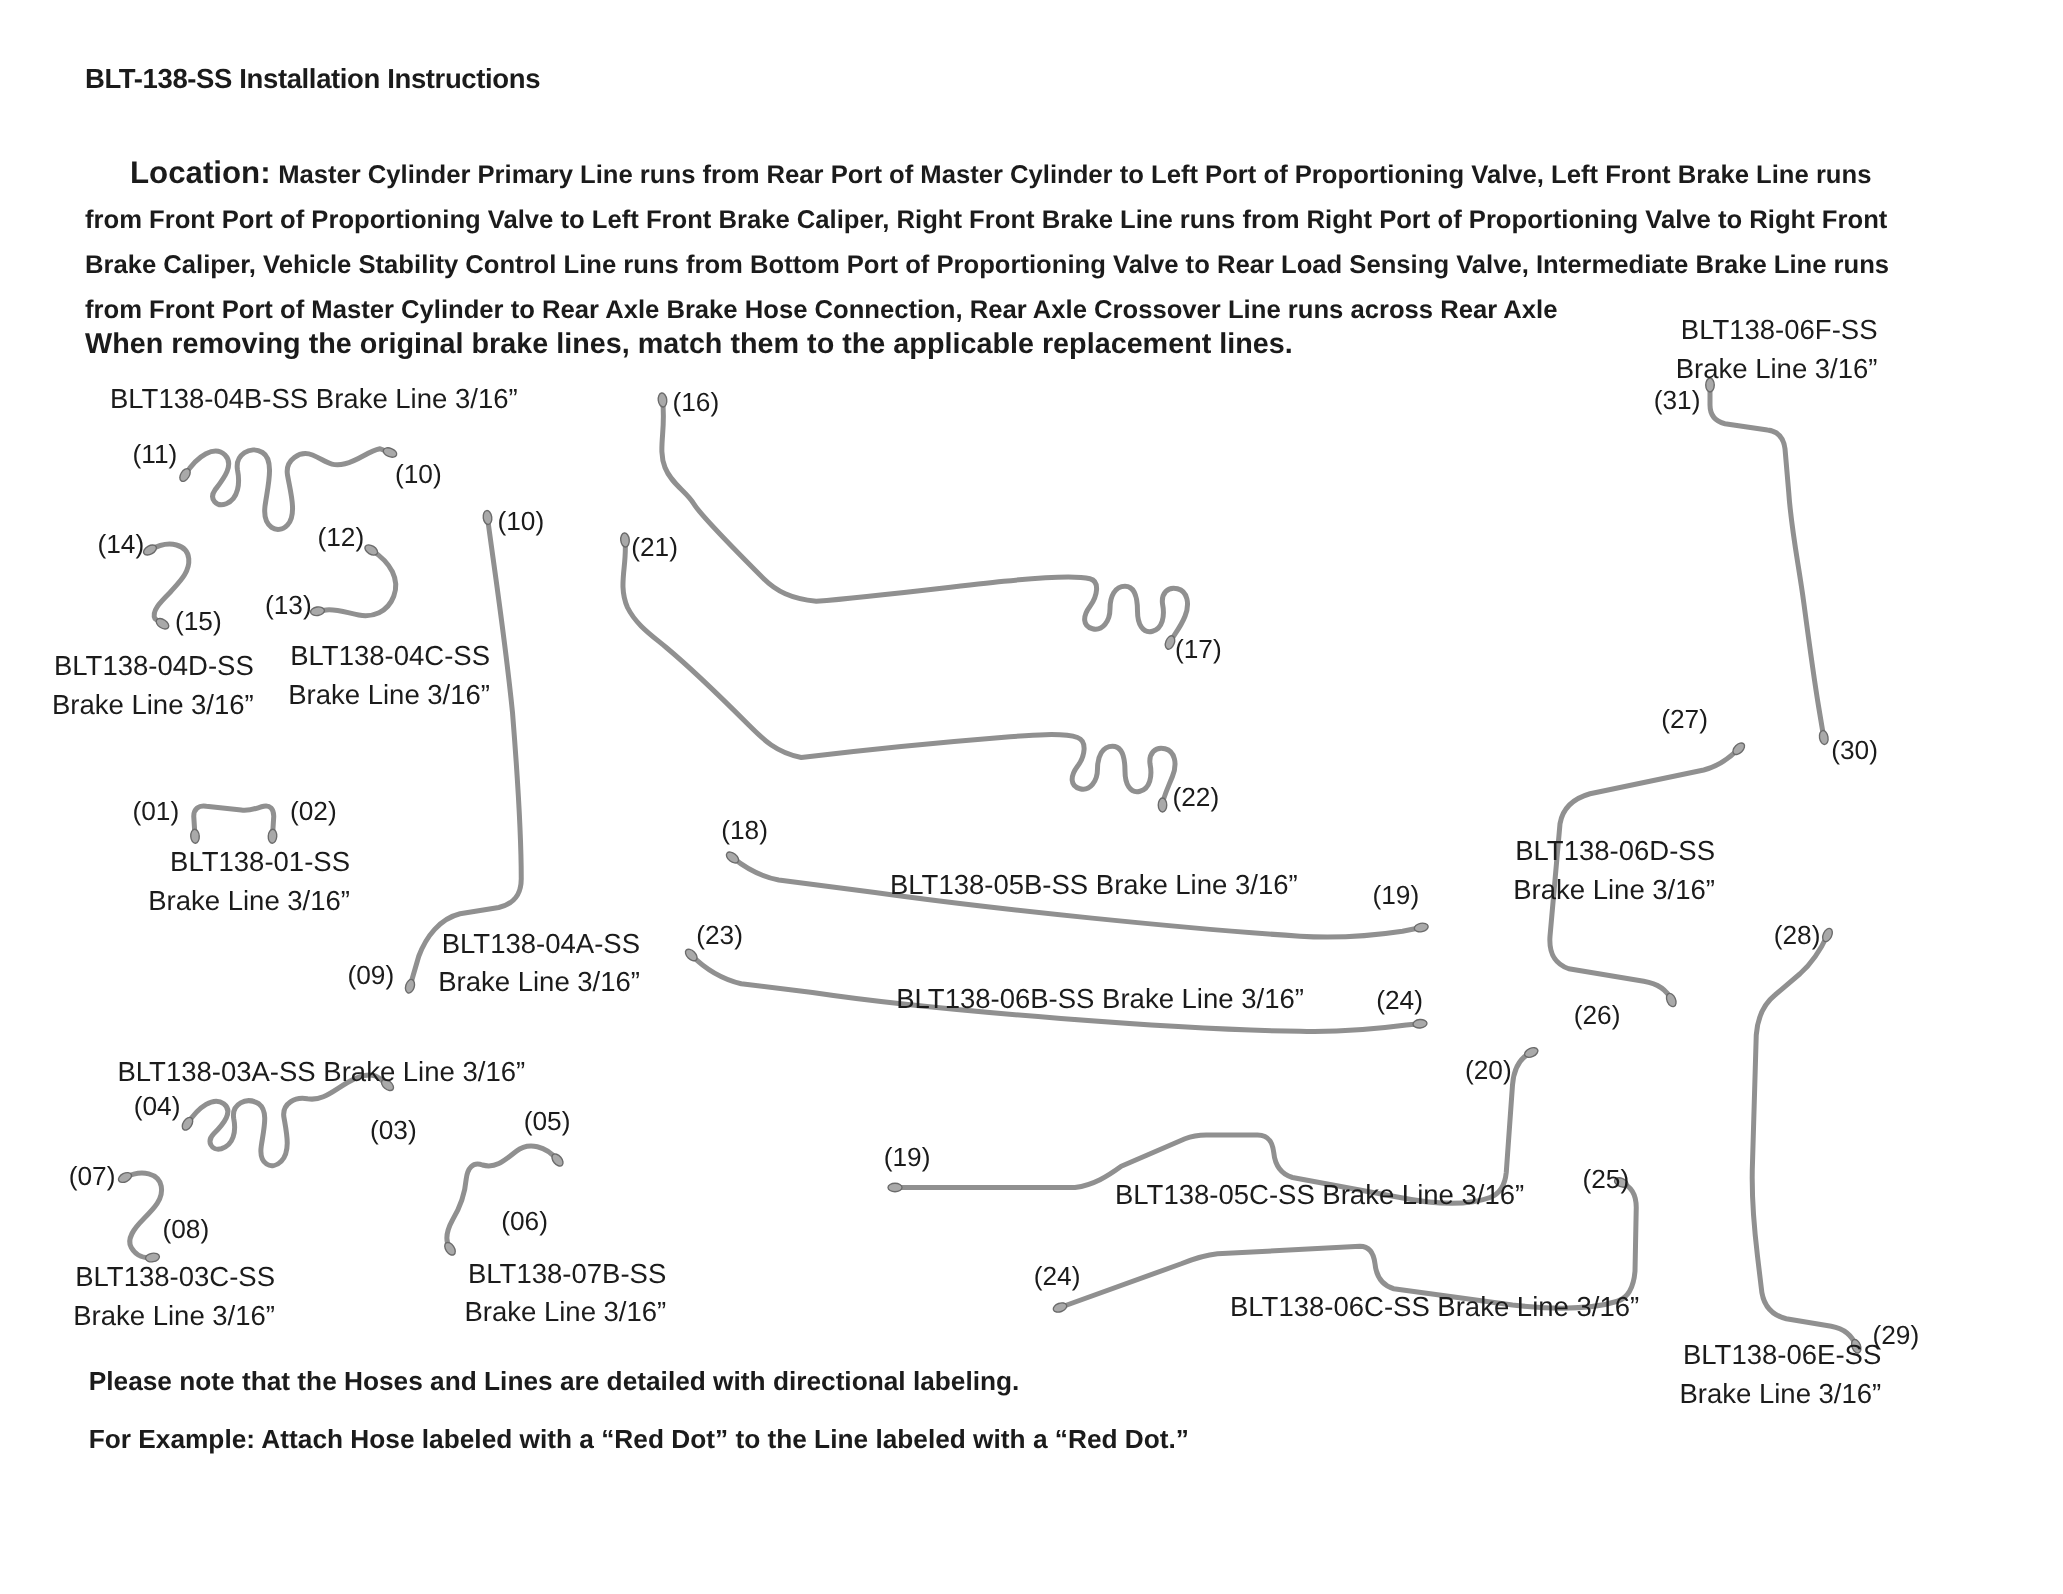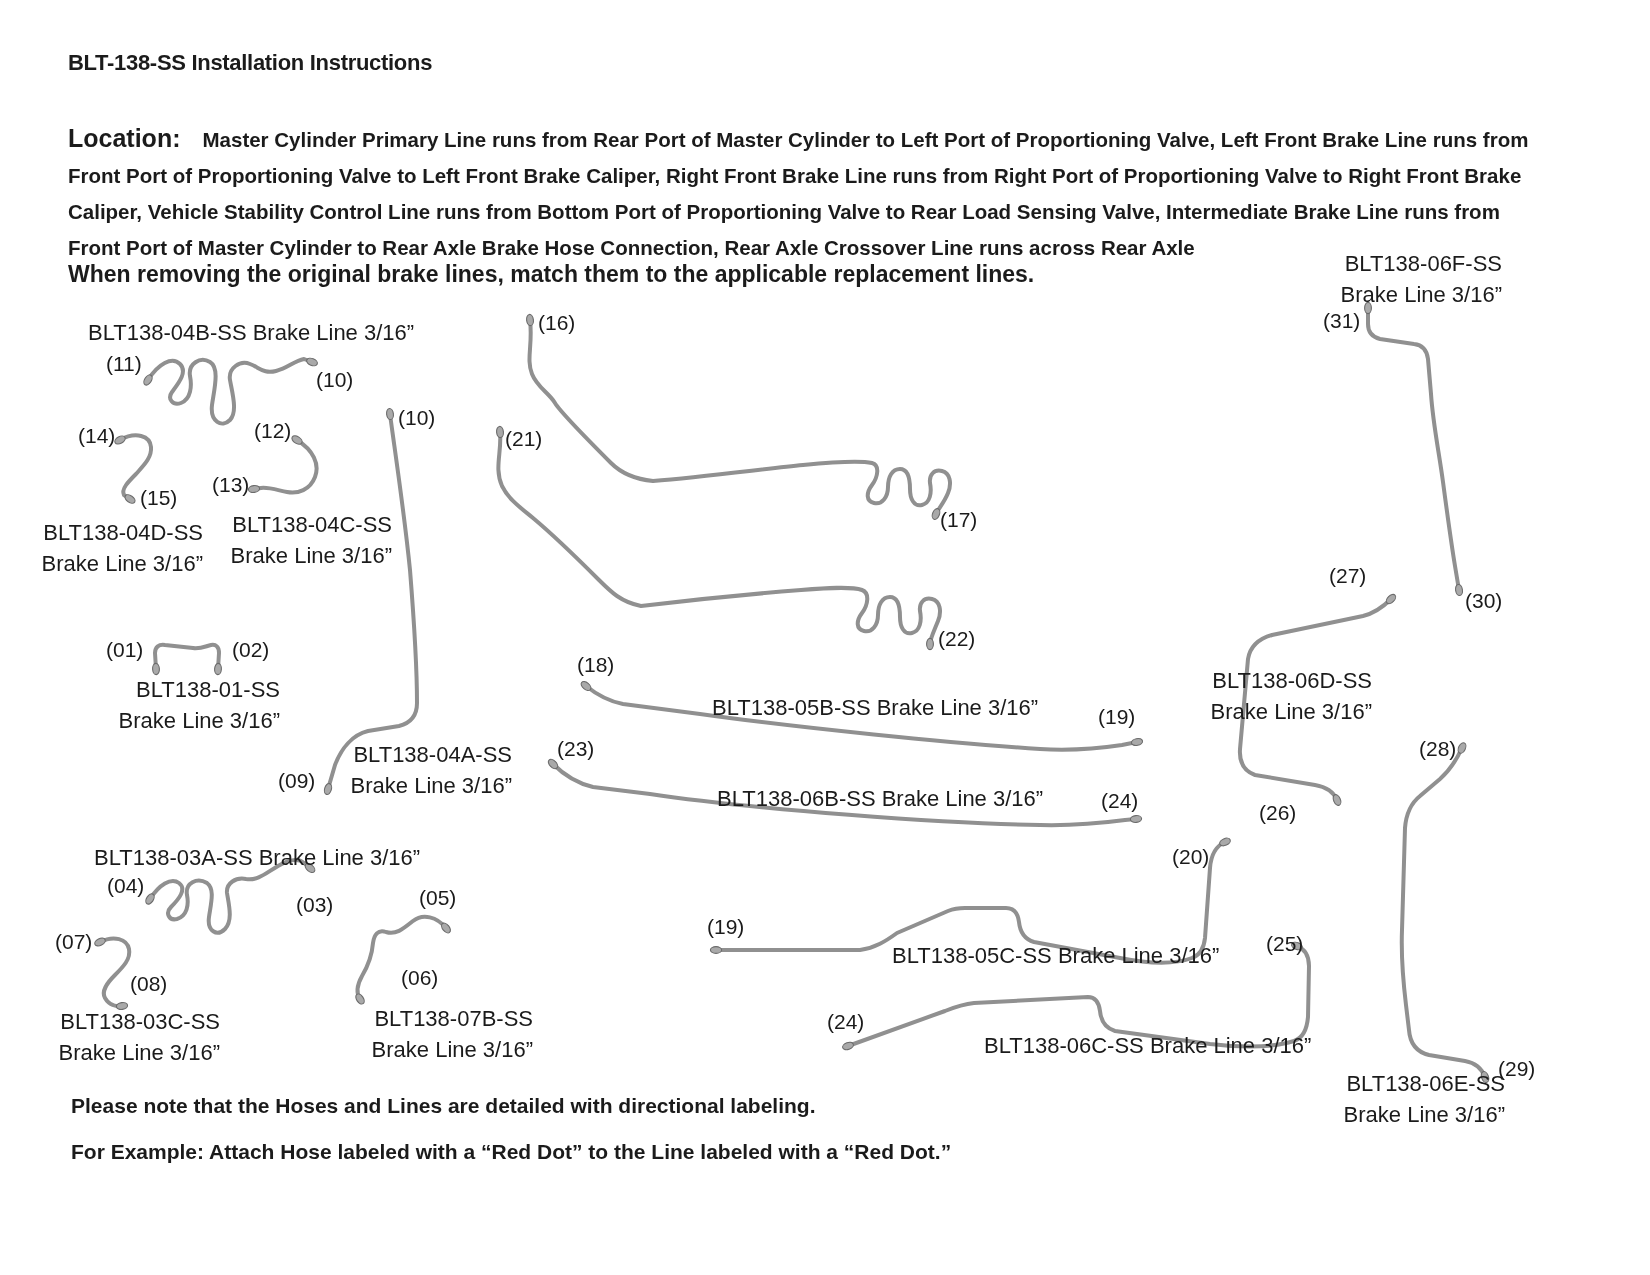--- a/index.html
+++ b/index.html
@@ -1,21 +1,21 @@
 <!DOCTYPE html>
 <html><head>
 <meta charset="utf-8">
 <style>
   html,body{margin:0;padding:0;background:#ffffff;}
   .page{position:relative;width:1650px;height:1275px;background:#ffffff;
         font-family:"Liberation Sans",sans-serif;color:#1b1b1b;overflow:hidden;}
   .title{position:absolute;left:68px;top:50px;font-size:22px;font-weight:700;letter-spacing:-0.3px;}
   .location{position:absolute;left:68px;top:99px;width:1462px;font-weight:700;
             font-size:20.5px;line-height:36px;}
-  .loc-head{font-size:25px;padding-right:22px;}
+  .loc-head{font-size:25px;padding-right:6px;margin-left:36px;}
   .removal{position:absolute;left:68px;top:261px;font-size:23px;font-weight:700;}
   .footer-note{position:absolute;left:71px;font-size:21px;font-weight:700;}
   .fn1{top:1094px;}
   .fn2{top:1140px;}
   .callout{position:absolute;font-size:21px;white-space:nowrap;}
   .part-label{position:absolute;font-size:22px;line-height:31px;white-space:nowrap;}
   .part-label.two{text-align:right;width:180px;}
   svg.lines{position:absolute;left:0;top:0;}
   path.tube{fill:none;stroke:#909090;stroke-width:4;stroke-linecap:round;stroke-linejoin:round;
             marker-start:url(#fitting);marker-end:url(#fitting);}
@@ -49,21 +49,21 @@
     <path class="tube" d="M500,432 C502,452 494,468 502,486 C509,500 521,508 533,518 C545,528 573,554 599,580 C611,592 621,602 641,606 C691,600 751,594 801,590 C825,588 851,586 862,590 C870,593 868,605 862,613 C856,621 856,629 864,631 C872,633 878,625 878,615 C878,605 882,597 890,597 C898,597 900,607 900,617 C900,627 904,635 912,633 C920,631 922,621 920,611 C919,603 924,597 932,599 C940,601 942,611 938,621 C934,631 930,639 930,644"></path>
     <path class="tube" d="M586,686 C596,694 607,701 623,704 L700,714 C800,728 950,743 1040,749 C1072,751 1102,748 1122,745 L1137,742"></path>
     <path class="tube" d="M553,764 C563,774 576,783 593,787 L650,794 C750,809 950,824 1040,825 C1080,826 1110,822 1125,820 L1136,819"></path>
     <path class="tube" d="M716,950 L860,950 C875,948 886,941 897,933 L948,911 C953,909 959,908 965,908 L1006,908 C1015,908 1018,914 1019,922 C1020,932 1024,939 1034,942 L1120,958 C1150,964 1176,964 1192,958 C1200,955 1204,948 1205,938 L1210,868 C1211,855 1216,846 1225,842"></path>
     <path class="tube" d="M848,1046 L945,1011 C955,1007 964,1004 974,1003 L1088,997 C1096,997 1099,1003 1100,1011 C1101,1021 1105,1028 1115,1031 L1210,1044 C1245,1048 1275,1047 1294,1041 C1303,1038 1307,1029 1308,1017 L1309,966 C1309,956 1305,949 1297,946"></path>
     <path class="tube" d="M1391,599 C1383,607 1375,613 1363,616 L1272,635 C1258,639 1250,647 1248,659 L1240,749 C1239,763 1244,771 1255,775 L1315,785 C1327,787 1334,793 1337,800"></path>
     <path class="tube" d="M1462,748 C1456,761 1449,771 1440,779 L1420,796 C1410,804 1406,815 1405,828 L1402,930 C1401,955 1403,980 1406,1005 L1409,1030 C1410,1044 1417,1052 1429,1055 L1465,1061 C1476,1063 1482,1069 1485,1077"></path>
     <path class="tube" d="M1368,308 L1368,324 C1368,332 1372,337 1380,339 L1414,344 C1423,345 1427,351 1428,359 L1431,394 C1433,424 1439,452 1443,482 C1447,512 1451,542 1455,566 L1459,590"></path>
   </svg>
 
-  <div class="part-label" style="left:88px;top:317px;"><span>BLT138-04B-SS Brake Line 3/16”</span></div>
+  <div class="part-label" style="left:88px;top:303px;"><span>BLT138-04B-SS Brake Line 3/16”</span></div>
   <div class="part-label two" style="left:23px;top:517px;">
       <div>BLT138-04D-SS</div>
       <div>Brake Line 3/16”</div>
     </div>
   <div class="part-label two" style="left:212px;top:509px;">
       <div>BLT138-04C-SS</div>
       <div>Brake Line 3/16”</div>
     </div>
   <div class="part-label two" style="left:100px;top:674px;">
       <div>BLT138-01-SS</div>

